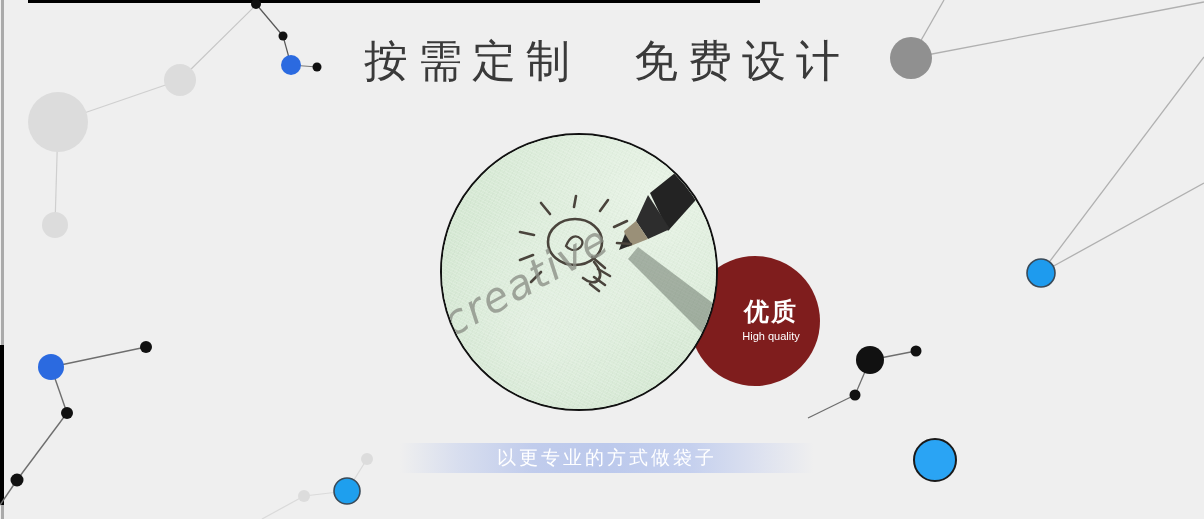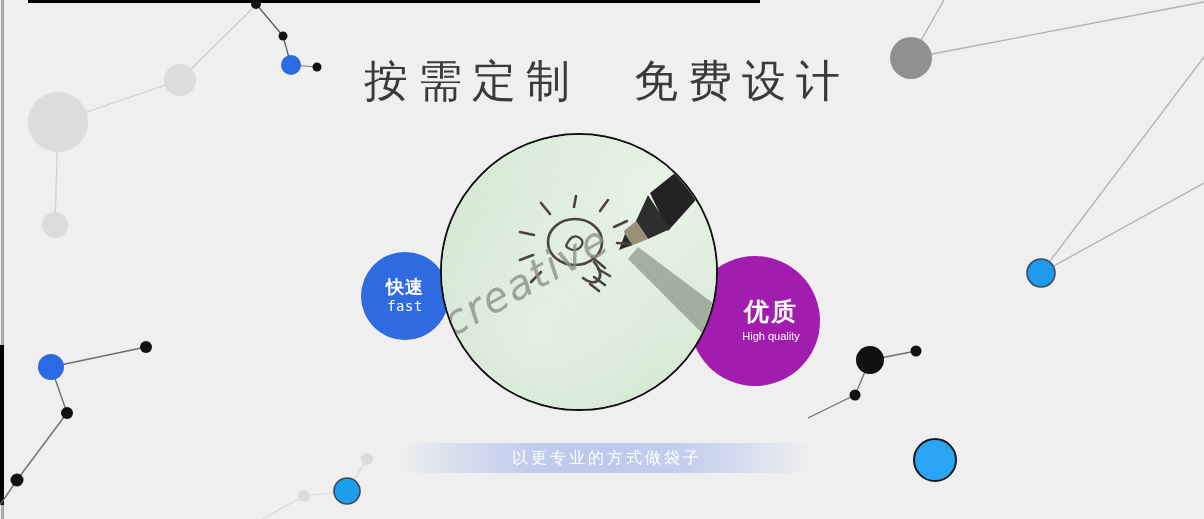--- a/index.html
+++ b/index.html
@@ -17,21 +17,21 @@
   }
   
   #network{
     position:absolute;left:0;top:0;
     width:1204px;height:519px;
     pointer-events:none;
   }
   
   .headline{
     position:absolute;
-    left:0;right:0;top:56px;
+    left:0;right:0;top:36px;
     text-align:center;
     font-size:44px;
     line-height:50px;
     color:#3a3a3a;
     letter-spacing:10px;
     font-weight:400;
     white-space:pre;
     text-indent:10px;
   }
   
@@ -94,21 +94,21 @@
   .bubble-fast .cn{
     font-size:18px;font-weight:bold;letter-spacing:1px;line-height:21px;
   }
   .bubble-fast .en{
     font-family:"DejaVu Sans Mono","Liberation Mono",monospace;
     font-size:14px;line-height:17px;letter-spacing:.5px;
   }
   .bubble-quality{
     left:690px;top:256px;
     width:130px;height:130px;
-    background:#a21caf;
+    background:#7f1d1d;
     z-index:3;
     padding-left:32px;
     box-sizing:border-box;
   }
   .bubble-quality .cn{
     font-size:25px;font-weight:bold;letter-spacing:2px;line-height:30px;
   }
   .bubble-quality .en{
     font-size:11px;line-height:21px;letter-spacing:0px;
   }
@@ -123,21 +123,21 @@
       rgba(197,208,238,.55) 14%,
       rgba(190,202,236,.95) 32%,
       rgba(188,201,236,1) 50%,
       rgba(193,205,238,.92) 70%,
       rgba(203,212,240,.45) 88%,
       rgba(212,219,242,0) 100%);
     display:flex;align-items:center;justify-content:center;
   }
   .ribbon span{
     color:#ffffff;
-    font-size:16px;
+    font-size:19px;
     letter-spacing:3px;
     line-height:22px;
     white-space:nowrap;
   }
 </style>
 </head>
 <body>
 
 <div id="banner">
 
@@ -243,24 +243,20 @@
         <path d="M172 92 L185 86"></path>
         <path d="M175 108 L189 109"></path>
       </g>
 
       <path d="M18 210 C70 186 120 160 168 132" fill="none" stroke="rgba(0,0,0,0)" stroke-width="1"></path>
     </svg>
 
     <div class="creative-word">creative</div>
   </div>
 
-  <div class="bubble bubble-fast">
-    <div class="cn">快速</div>
-    <div class="en">fast</div>
-  </div>
 
   <div class="bubble bubble-quality">
     <div class="cn">优质</div>
     <div class="en">High quality</div>
   </div>
 
   <div class="ribbon">
     <span>以更专业的方式做袋子</span>
   </div>
 

